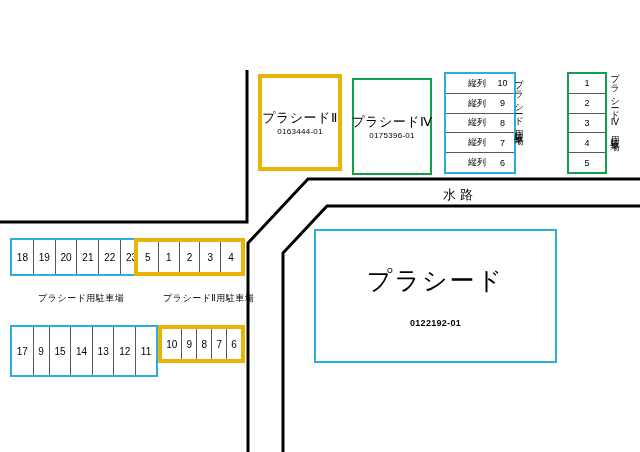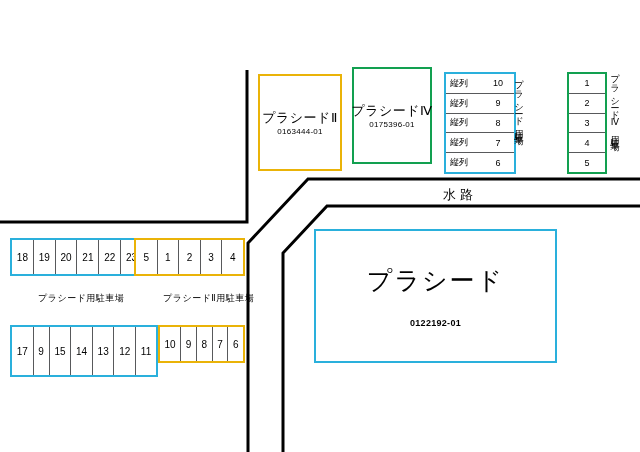--- a/index.html
+++ b/index.html
@@ -41,21 +41,21 @@
     letter-spacing: .5px;
     white-space: nowrap;
   }
   .plot-code {
     font-size: 8px;
     color: #000;
     letter-spacing: .3px;
     white-space: nowrap;
   }
 
-  .red-border   { border: 2px solid #eab308; }
+  .red-border   { border: 4px solid #eab308; }
   .green-border { border: 2px solid #12a050; }
   .blue-border  { border: 2px solid #2ab0dc; }
 
   
   #estate-main .plot-title {
     font-size: 25px;
     letter-spacing: 2px;
   }
   #estate-main .plot-code {
     font-size: 9px;
@@ -103,21 +103,21 @@
     flex: 1 1 auto;
     box-sizing: border-box;
     border-bottom: 1px solid #58595b;
     display: flex;
     align-items: center;
     font-size: 9px;
     color: #000;
   }
   .vrow:last-child { border-bottom: none; }
 
-  .vrow.labelled { justify-content: flex-start; padding-left: 4px; align-items: center; }
+  .vrow.labelled { justify-content: flex-start; padding-left: 22px; align-items: center; }
   .vrow.labelled .vrow-label { width: 34px; }
   .vrow.labelled .vrow-num { width: 34px; text-align: center; }
   .vrow.plain { justify-content: center; }
 
   
   .vcaption {
     position: absolute;
     writing-mode: vertical-rl;
     text-orientation: upright;
     font-size: 9px;
@@ -150,21 +150,21 @@
     <path d="M 640 206 L 327 206 L 283 253 L 283 452" fill="none" stroke="#000000" stroke-width="3"></path>
   </svg>
 
   <div id="waterway-label" style="left: 443px; top: 186px;">水路</div>
 
   <div class="plot red-border" style="left: 258px; top: 74px; width: 84px; height: 97px;">
     <div class="plot-title">プラシードⅡ</div>
     <div class="plot-code">0163444-01</div>
   </div>
 
-  <div class="plot green-border" style="left: 352px; top: 67px; width: 80px; height: 97px;">
+  <div class="plot green-border" style="left: 352px; top: 78px; width: 80px; height: 97px;">
     <div class="plot-title">プラシードⅣ</div>
     <div class="plot-code">0175396-01</div>
   </div>
 
   <div id="estate-main" class="plot blue-border" style="left: 314px; top: 229px; width: 243px; height: 134px;">
     <div class="plot-title">プラシード</div>
     <div class="plot-code">0122192-01</div>
   </div>
 
   <div class="vtable blue-border" style="left: 444px; top: 72px; width: 72px; height: 102px;">

